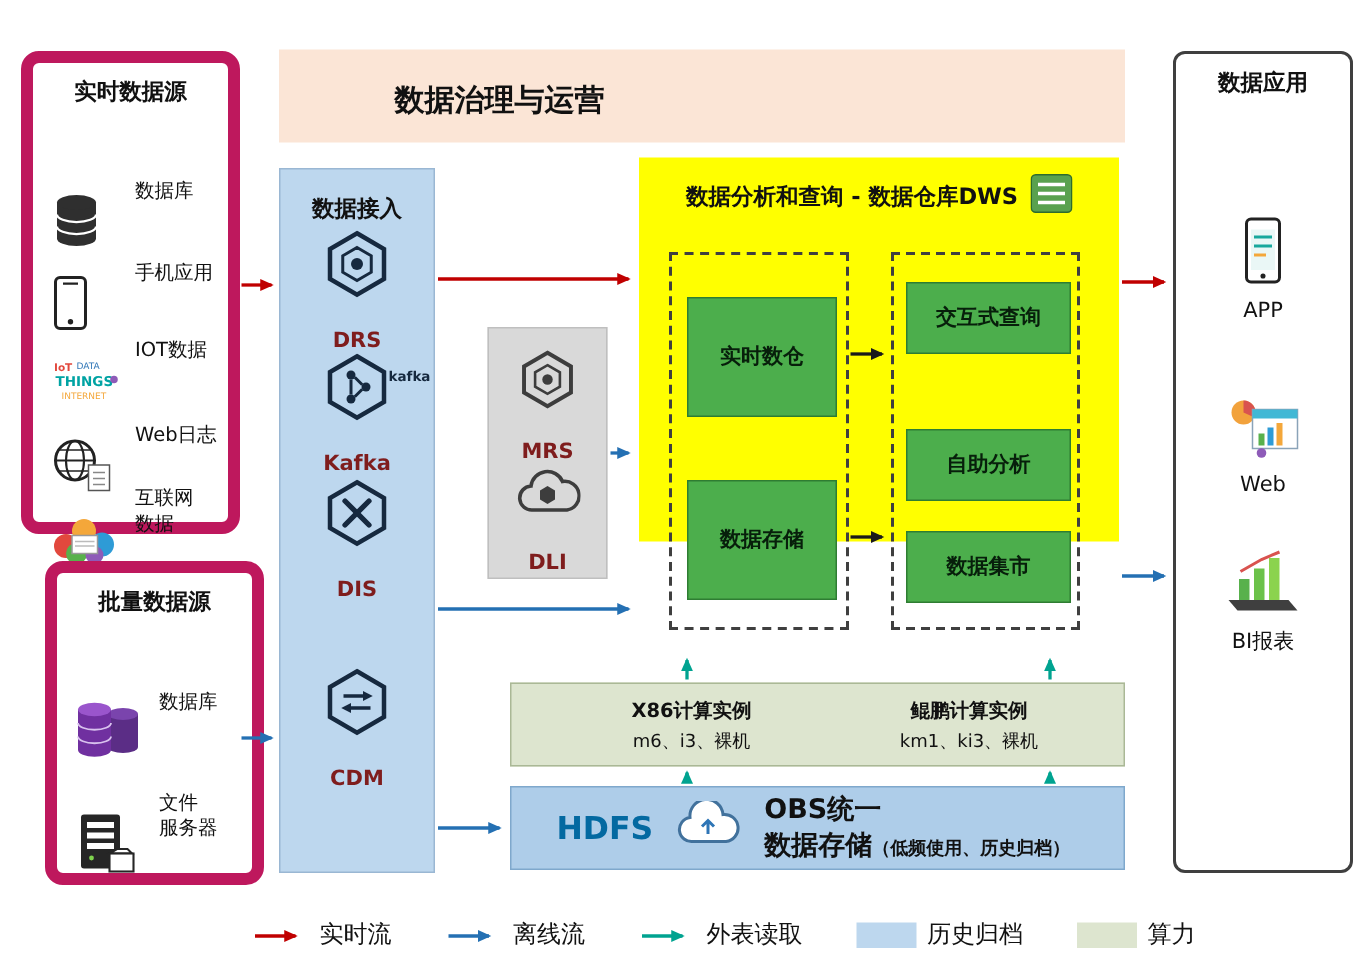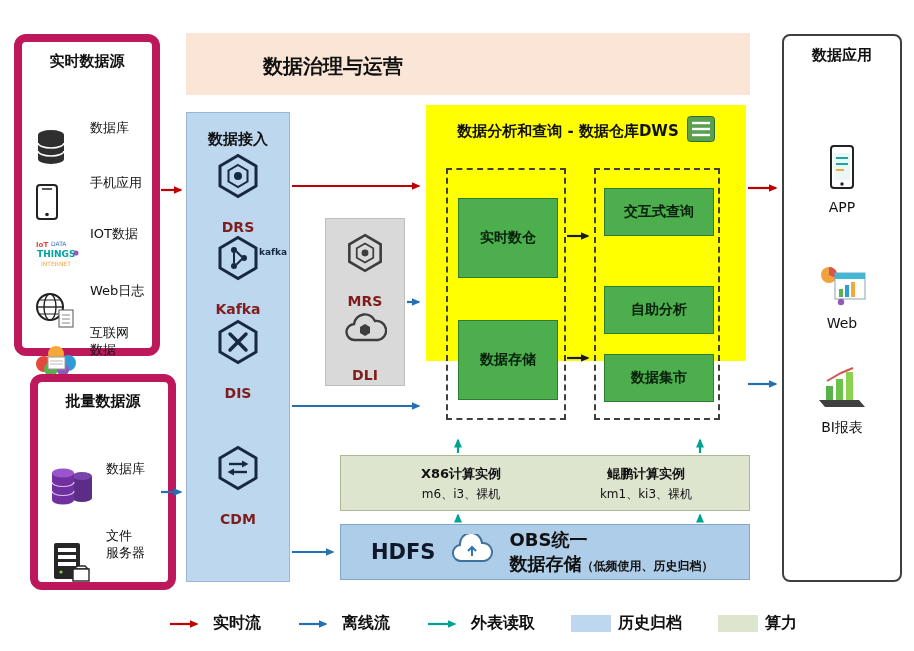--- a/index.html
+++ b/index.html
@@ -32,31 +32,31 @@
   .dws-title { font-weight:bold; font-size:15px; color:#111; }
   .dashed { position:absolute; border:2px dashed #3f3f3f; }
   .green-box { position:absolute; background:#4cae4c; border:1px solid #2e7d32; display:flex; align-items:center; justify-content:center; font-weight:bold; font-size:14px; color:#071f0b; text-align:center; }
 
   .compute-box { position:absolute; background:#dde5cf; border:1px solid #aab896; }
   .compute-col { position:absolute; top:9px; width:180px; text-align:center; }
   .compute-title { font-weight:bold; font-size:13px; }
   .compute-sub { font-size:12px; margin-top:3px; }
 
   .hdfs-box { position:absolute; background:#aecde9; border:1px solid #7fa8cc; display:flex; align-items:center; gap:14px; padding-left:30px; }
-  .hdfs-label { font-weight:bold; font-size:21px; color:#0f172a; }
+  .hdfs-label { font-weight:bold; font-size:21px; color:#0369a1; }
   .obs-text { line-height:1.35; }
   .obs-bold { font-weight:bold; font-size:18px; }
   .obs-note { font-weight:bold; font-size:12px; }
 
   .apps { position:absolute; border:2px solid #3f3f3f; border-radius:8px; background:#fff; }
   .app-item { position:absolute; width:100%; text-align:center; }
   .app-label { font-size:14px; margin-top:5px; }
 
   .legend { position:absolute; left:168px; top:613px; display:flex; align-items:center; gap:36px; }
-  .legend-item { display:flex; align-items:center; gap:7px;font-weight:bold; }
+  .legend-item { display:flex; align-items:center; gap:7px; }
   .legend-label { font-size:16px; color:#111; }
   .swatch { width:40px; height:17px; display:inline-block; }
   .swatch-archive { background:#bdd7ee; }
   .swatch-compute { background:#dde5cf; }
 
   .overlay { position:absolute; left:0; top:0; pointer-events:none; }
 </style>
 </head>
 <body>
 

